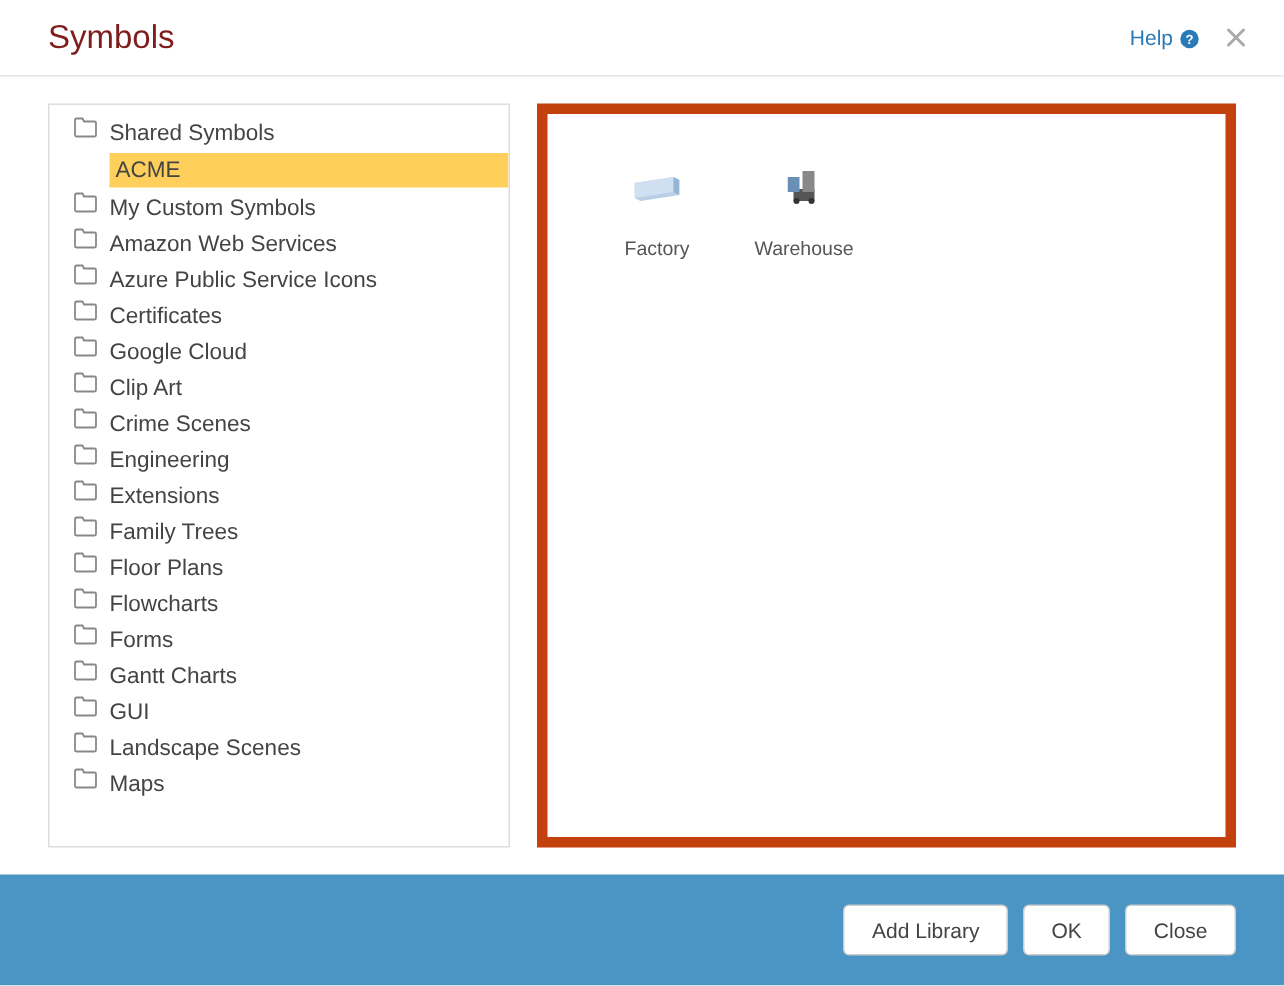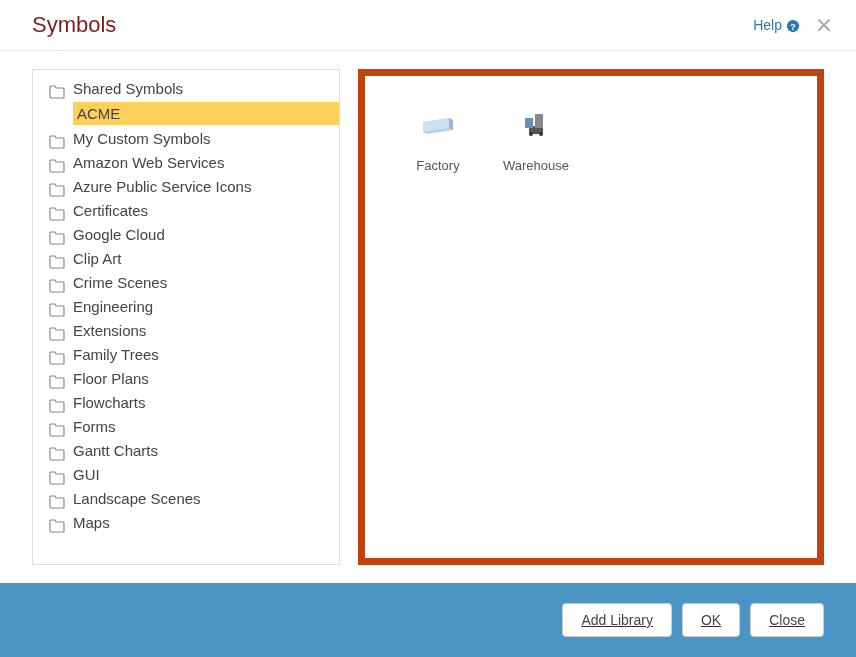--- a/index.html
+++ b/index.html
@@ -68,21 +68,21 @@
     .tree-scroll::-webkit-scrollbar { width: 17px; }
     .tree-scroll::-webkit-scrollbar-track { background: #f1f1f1; }
     .tree-scroll::-webkit-scrollbar-thumb { background: #c1c1c1; }
     .tree-scroll::-webkit-scrollbar-button {
       height: 17px;
       background: #f1f1f1;
       display: block;
     }
     .tree-item {
       display: flex;
-      align-items: flex-end;
+      align-items: flex-start;
       padding: 1.5px 0 1.5px 16px;
       gap: 8px;
       cursor: pointer;
       font-size: 15px;
       color: #444;
       line-height: 21px;
     }
     .tree-subitem {
       padding-left: 40px;
     }
@@ -128,21 +128,20 @@
       font-size: 13px;
       color: #555;
       text-align: center;
     }
     .footer {
       background: #4b95c5;
       padding: 20px 32px;
       display: flex;
       justify-content: flex-end;
       gap: 10px;
-      text-decoration: underline;
     }
     .btn {
       background: #fff;
       border: 1px solid #ccc;
       border-radius: 4px;
       padding: 8px 18px;
       font-size: 14px;
       color: #444;
       cursor: pointer;
     }

